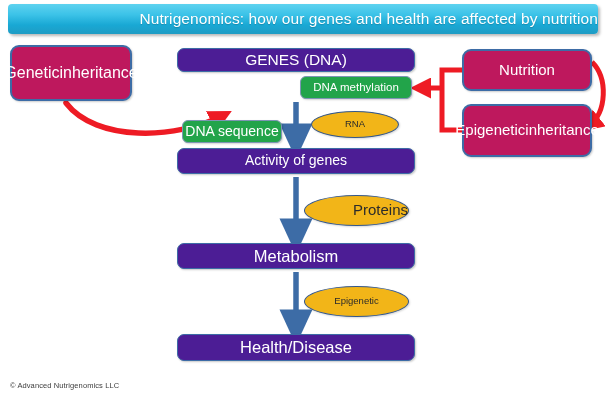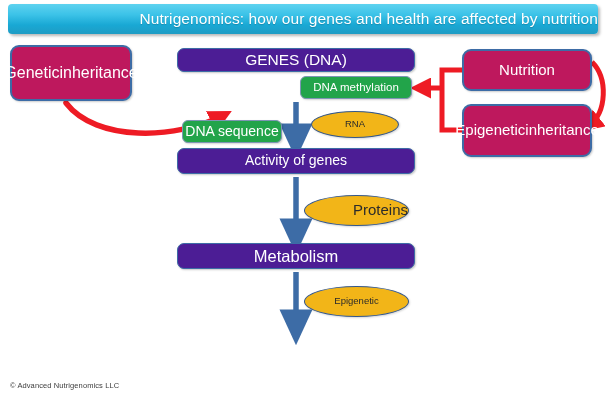--- a/index.html
+++ b/index.html
@@ -231,16 +231,19 @@
   </div>
 
   <div id="metabolism" class="node blue-box">
     <span>Metabolism</span>
   </div>
 
   <div id="metabolites-oval" class="node oval">
     <span>Epigenetic</span>
   </div>
 
+  <div id="health-disease" class="node blue-box">
+    <span>Health/Disease</span>
+  </div>
 
   <div id="copyright">© Advanced Nutrigenomics LLC</div>
 
 </div>
 
 </body></html>

